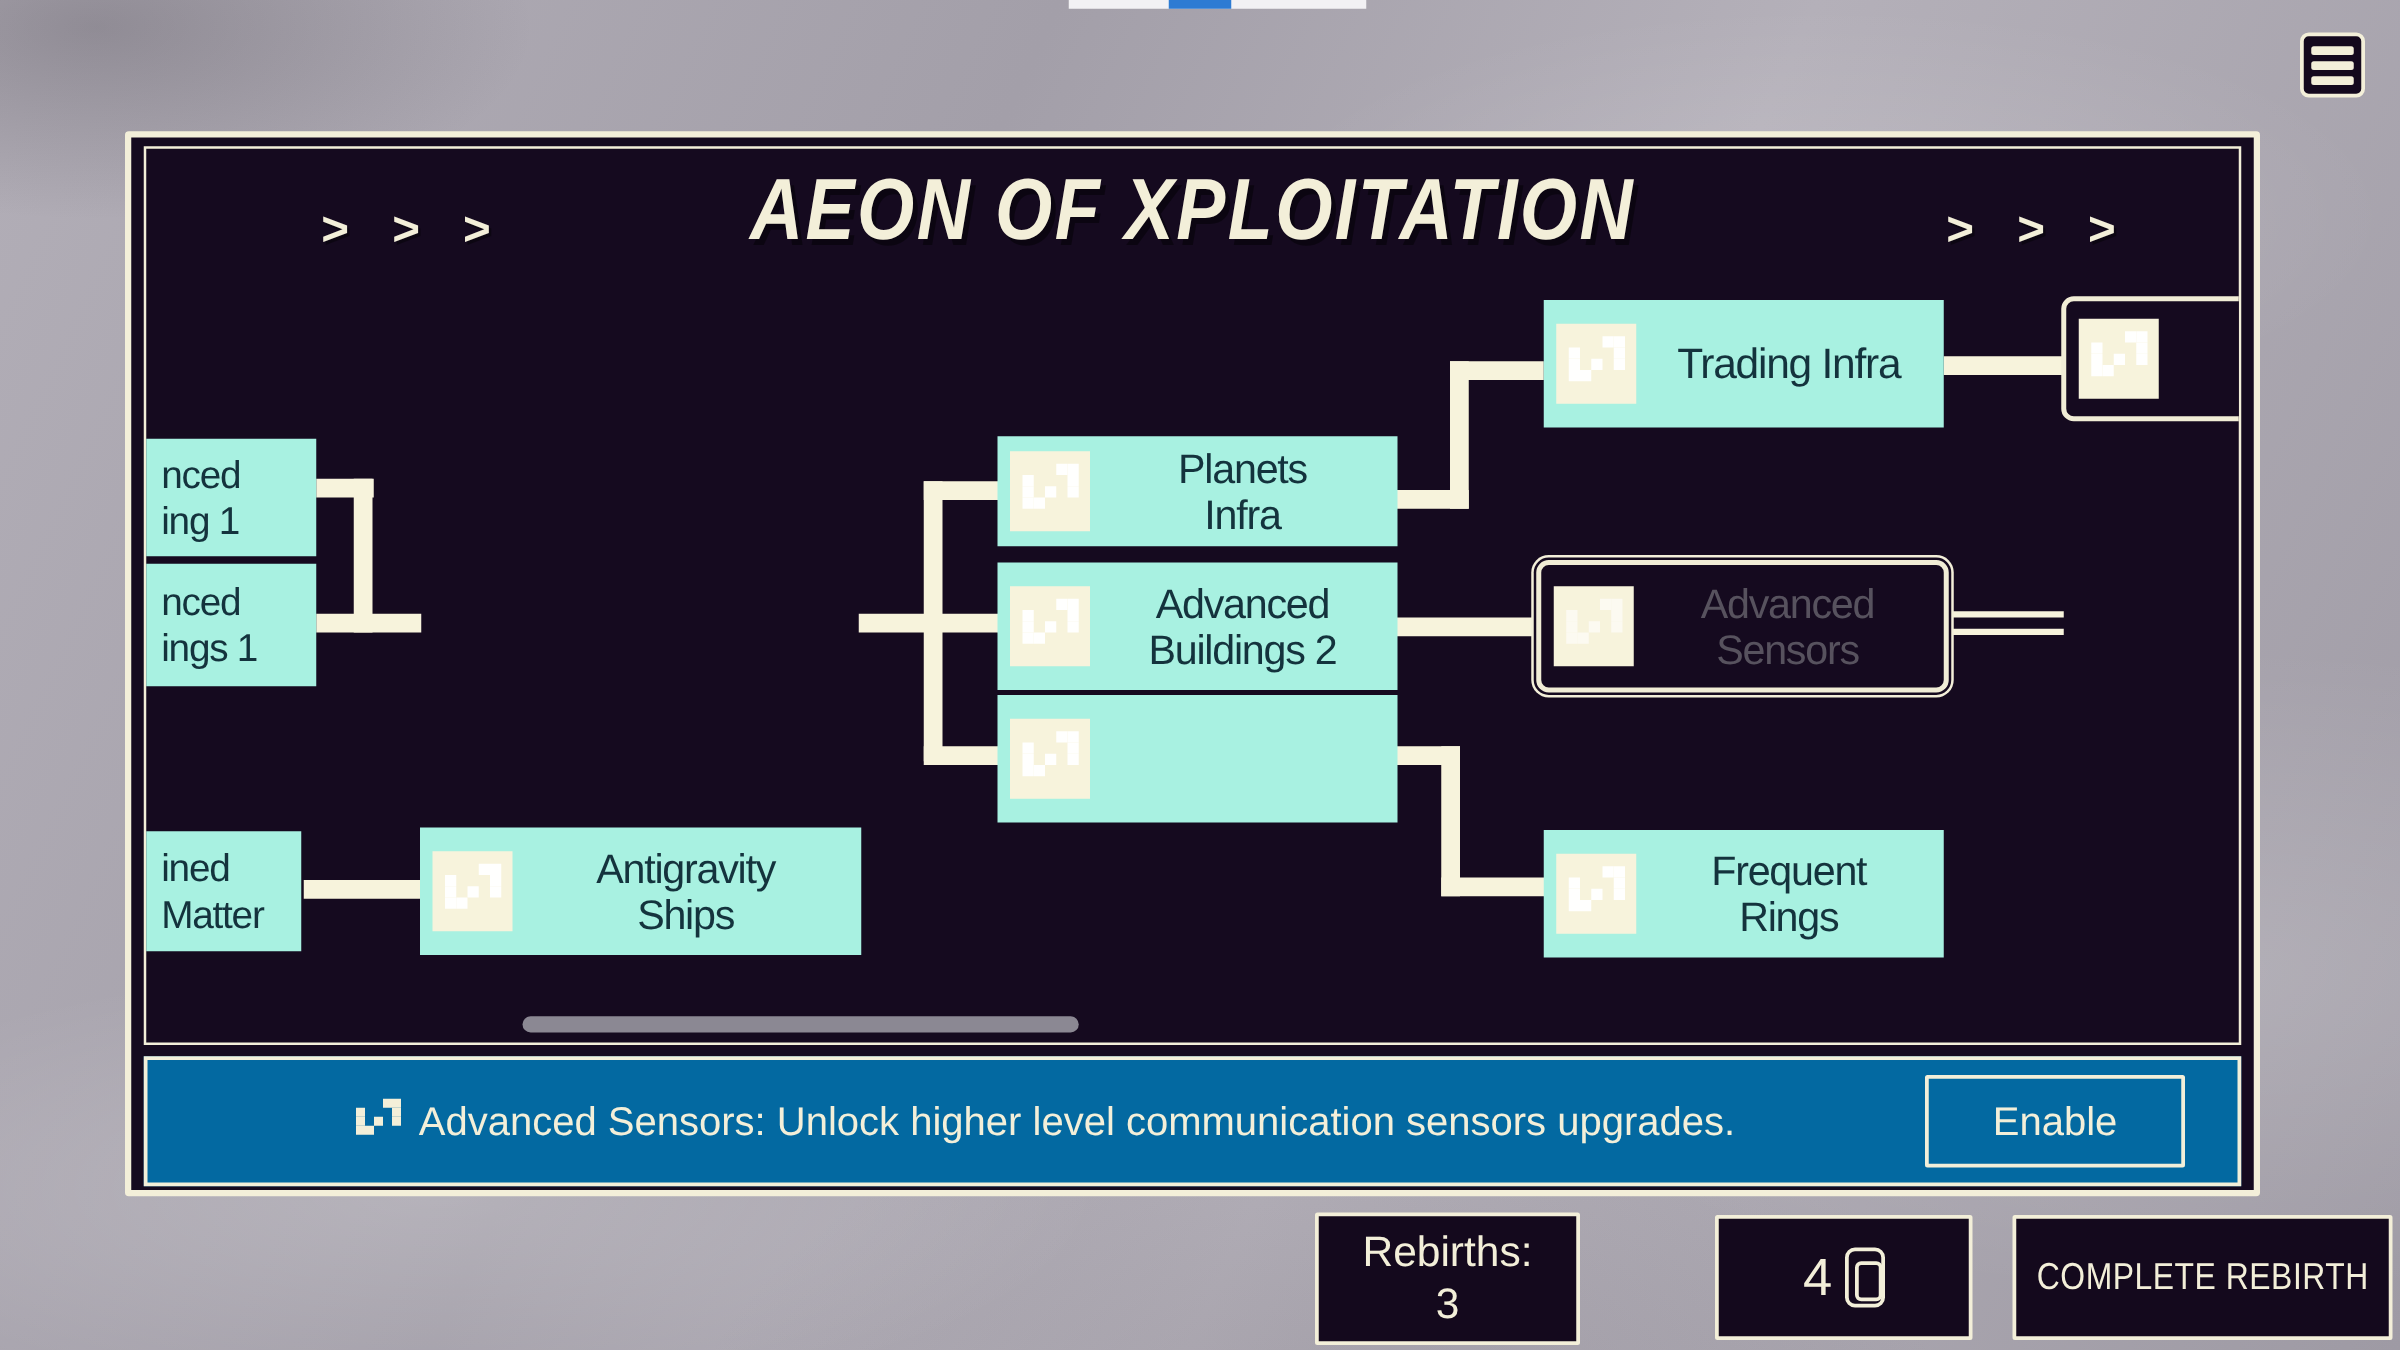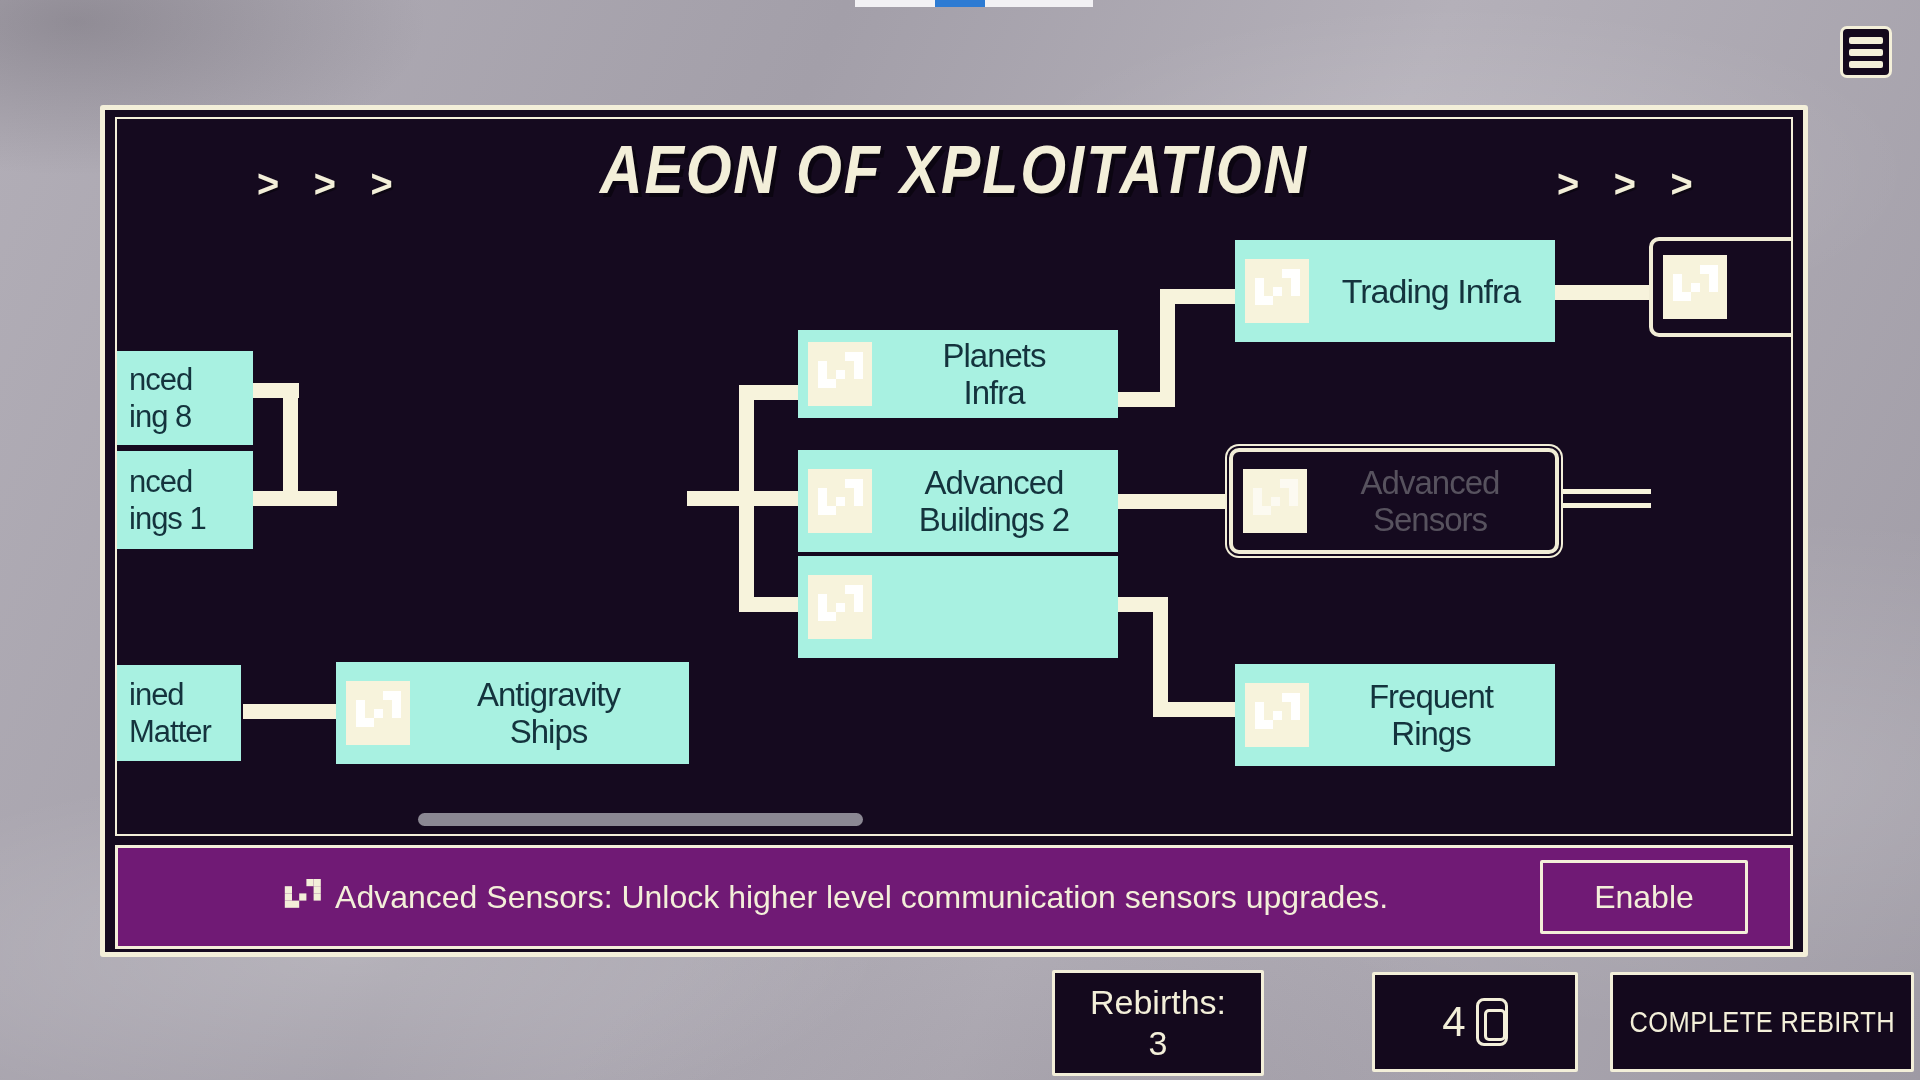--- a/index.html
+++ b/index.html
@@ -58,21 +58,21 @@
   .icon .fill{ position:relative; width:54px; height:54px; color:rgba(255,255,255,.95); }
   .icon .fill.soft{ color:rgba(255,255,255,.6); }
   .px{ position:absolute; left:5px; top:14px; width:9px; height:9px; background:currentColor;
     box-shadow:0 9px,0 18px,9px 18px,18px 9px,27px -9px,36px -9px,36px 0,36px 9px; }
 
   .tree-scrollbar{ position:absolute; left:301px; top:694px; width:445px; height:13px;
     background:#8b8893; border-radius:7px; cursor:pointer; }
 
   
   .info-bar{ position:absolute; left:10px; top:735px; right:10px; height:104px;
-    border:3px solid #f3efd9; background:#701a75; }
+    border:3px solid #f3efd9; background:#0369a1; }
   .info-text{ position:absolute; left:30px; right:270px; top:0; bottom:0;
     display:flex; align-items:center; justify-content:center; }
   .info-text .inner{ max-width:1110px; text-align:center; font-size:32px; line-height:41px; color:#f3efd9; }
   .pixicon{ display:inline-block; width:48px; height:34px; position:relative; vertical-align:-4px;
     color:#f3efd9; transform:scale(.8); transform-origin:center; }
   .pixicon::before{ content:""; position:absolute; left:0; top:6px; width:9px; height:9px; background:currentColor;
     box-shadow:0 9px,0 18px,9px 18px,18px 9px,27px -9px,36px -9px,36px 0,36px 9px; }
   .enable-btn{ position:absolute; right:42px; top:12px; width:208px; height:74px;
     background:transparent; border:3px solid #f3efd9; border-radius:2px;
     color:#f3efd9; font-size:32px; font-family:inherit; cursor:pointer; }
@@ -127,21 +127,21 @@
       <div class="conn" style="left:1442px;top:384px;width:92px;height:5px"></div>
       <div class="conn" style="left:999px;top:478px;width:52px;height:15px"></div>
       <div class="conn" style="left:1036px;top:478px;width:15px;height:120px"></div>
       <div class="conn" style="left:1036px;top:583px;width:84px;height:15px"></div>
       <div class="conn" style="left:126px;top:585px;width:94px;height:15px"></div>
       <div class="conn" style="left:1438px;top:166px;width:96px;height:15px"></div>
 
       <div class="node frag" style="left:-6px;top:232px;width:142px;height:94px">
         <span class="lbl">
             <span>nced</span>
-            <span>ing 8</span>
+            <span>ing 1</span>
           </span>
       </div>
 
       <div class="node frag" style="left:-6px;top:332px;width:142px;height:98px">
         <span class="lbl">
             <span>nced</span>
             <span>ings 1</span>
           </span>
       </div>
 
@@ -156,21 +156,21 @@
       <div class="node" style="left:219px;top:543px;width:353px;height:102px">
         <span class="icon">
           <span class="fill" style="background-color: rgb(29, 135, 149);"><i class="px"></i></span>
         </span>
         <span class="lbl">
             <span>Antigravity</span>
             <span>Ships</span>
           </span>
       </div>
 
-      <div class="node" style="left:681px;top:211px;width:320px;height:88px">
+      <div class="node" style="left:681px;top:230px;width:320px;height:88px">
         <span class="icon">
           <span class="fill" style="background-color: rgb(26, 110, 16);"><i class="px"></i></span>
         </span>
         <span class="lbl">
             <span>Planets</span>
             <span>Infra</span>
           </span>
       </div>
 
       <div class="node" style="left:681px;top:331px;width:320px;height:102px">

